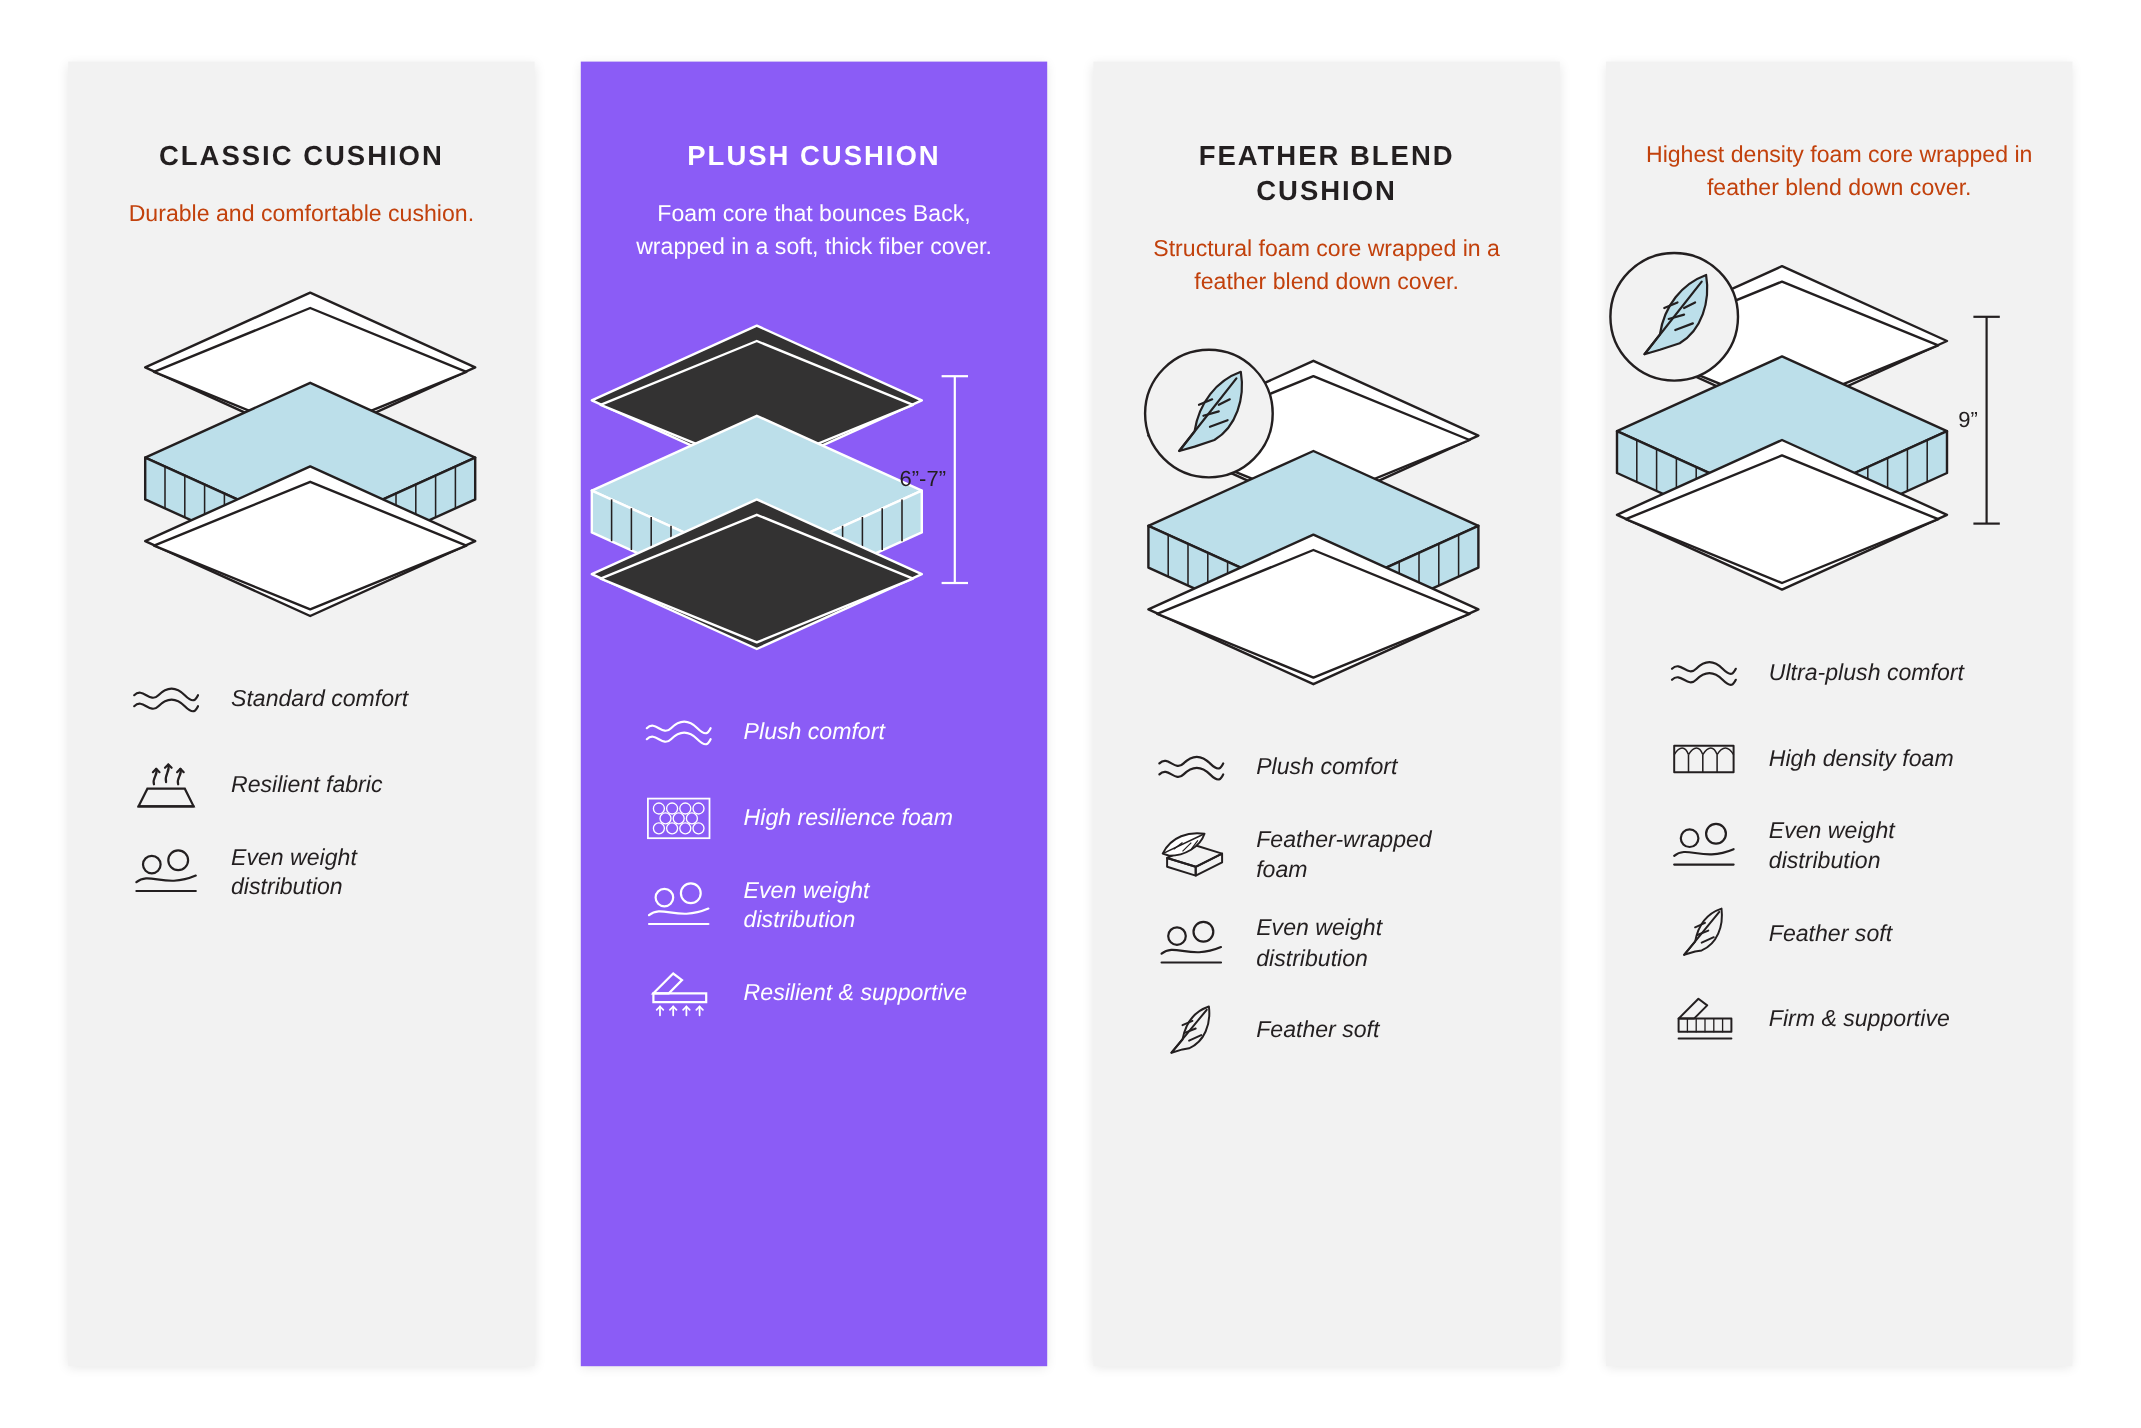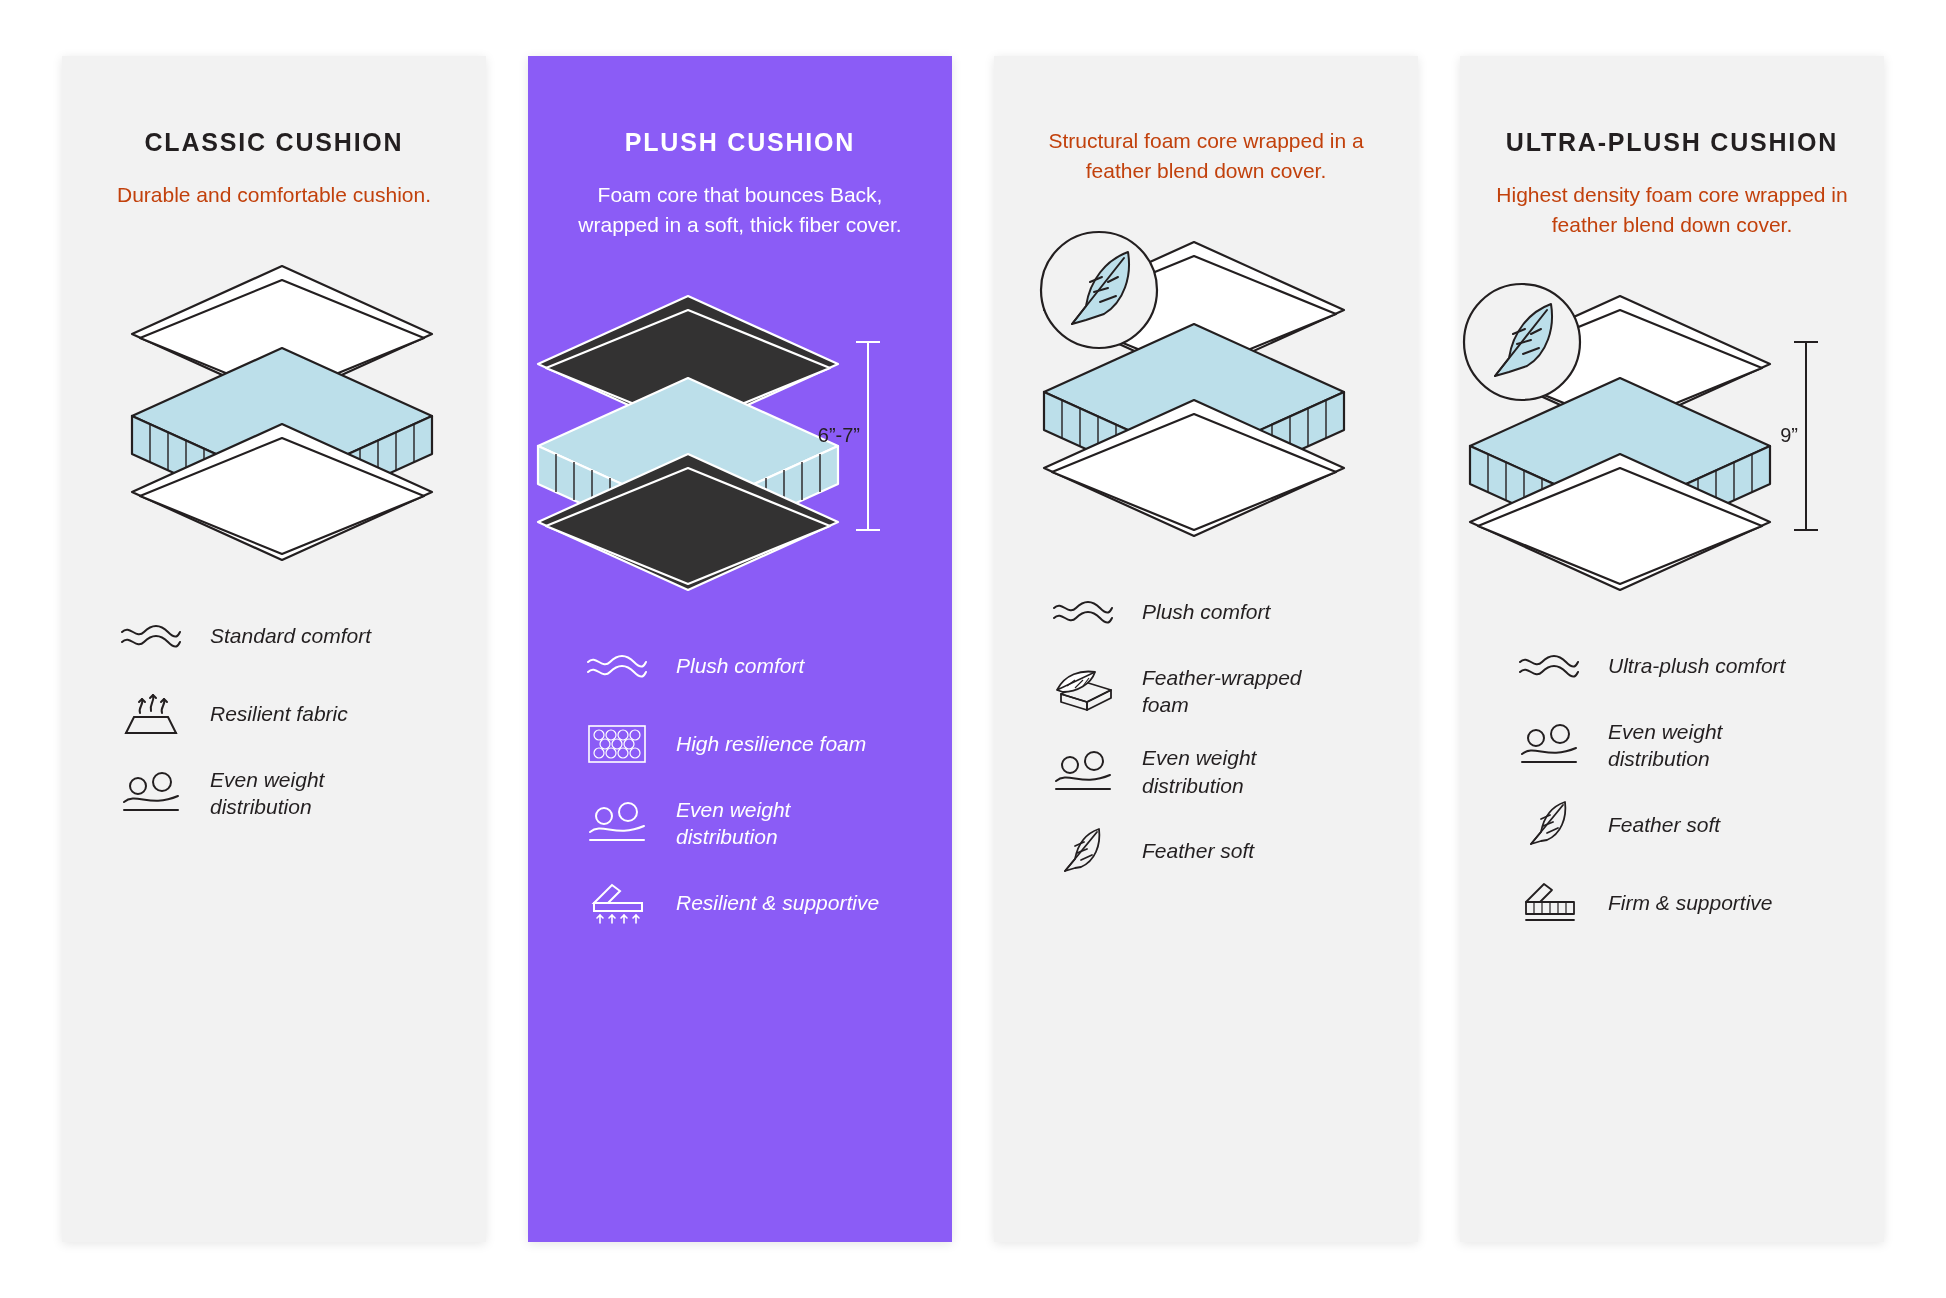--- a/index.html
+++ b/index.html
@@ -294,20 +294,21 @@
                 <path d="M50 36 l-3 3 M50 36 l3 3"></path>
             </g>
           </svg>
         </span>
         <span class="feature-label">Resilient &amp; supportive</span>
       </div>
     </div>
   </div>
 
   <div class="card">
+    <h2 class="card-title">FEATHER BLEND CUSHION</h2>
     <p class="card-desc">Structural foam core wrapped in a feather blend down cover.</p>
 
     <div class="diagram-wrap">
       <svg width="360" height="300" viewBox="0 0 360 300">
         <g fill="none" stroke="#231f20" stroke-width="2.2" stroke-linejoin="round">
           <polygon points="170,10 320,78 170,146 20,78" fill="#ffffff"></polygon>
           <polygon points="170,24 312,82 170,140 28,82" fill="#ffffff"></polygon>
           <polygon points="170,92 320,160 170,228 20,160" fill="#bcdfea"></polygon>
           <polygon points="20,160 20,198 170,266 170,228" fill="#bcdfea"></polygon>
           <polygon points="170,228 170,266 320,198 320,160" fill="#bcdfea"></polygon>
@@ -387,21 +388,20 @@
             <path d="M10 44 L42 5"></path>
             <path d="M22 26 l10 -4 M26 33 l11 -5 M20 19 l9 -4"></path>
           </svg>
         </span>
         <span class="feature-label">Feather soft</span>
       </div>
     </div>
   </div>
 
   <div class="card">
-    <h2 class="card-title">ULTRA-PLUSH CUSHION</h2>
     <p class="card-desc">Highest density foam core wrapped in feather blend down cover.</p>
 
     <div class="diagram-wrap">
       <svg width="400" height="300" viewBox="0 0 400 300">
         <g fill="none" stroke="#231f20" stroke-width="2.2" stroke-linejoin="round">
           <polygon points="170,10 320,78 170,146 20,78" fill="#ffffff"></polygon>
           <polygon points="170,24 312,82 170,140 28,82" fill="#ffffff"></polygon>
           <polygon points="170,92 320,160 170,228 20,160" fill="#bcdfea"></polygon>
           <polygon points="20,160 20,198 170,266 170,228" fill="#bcdfea"></polygon>
           <polygon points="170,228 170,266 320,198 320,160" fill="#bcdfea"></polygon>
@@ -446,20 +446,32 @@
         <span class="feature-icon">
           <svg width="62" height="26" viewBox="0 0 62 26" fill="none" stroke="#231f20" stroke-width="2" stroke-linecap="round">
             <path d="M2 9 C10 1, 16 17, 24 9 S40 1, 48 9 S58 13, 60 9"></path>
             <path d="M2 19 C10 11, 16 27, 24 19 S40 11, 48 19 S58 23, 60 19"></path>
           </svg>
         </span>
         <span class="feature-label">Ultra-plush comfort</span>
       </div>
       <div class="feature">
         <span class="feature-icon">
+          <svg width="62" height="40" viewBox="0 0 62 40" fill="none" stroke="#231f20" stroke-width="1.8" stroke-linejoin="round">
+            <rect x="4" y="8" width="54" height="24"></rect>
+            <path d="M4 16 C9 8, 14 8, 17 16 M17 16 C22 8, 27 8, 30 16 M30 16 C35 8, 40 8, 43 16 M43 16 C48 8, 53 8, 58 16" stroke-width="1.4"></path>
+            <line x1="17" y1="16" x2="17" y2="32" stroke-width="1.4"></line>
+            <line x1="30" y1="16" x2="30" y2="32" stroke-width="1.4"></line>
+            <line x1="43" y1="16" x2="43" y2="32" stroke-width="1.4"></line>
+          </svg>
+        </span>
+        <span class="feature-label">High density foam</span>
+      </div>
+      <div class="feature">
+        <span class="feature-icon">
           <svg width="62" height="46" viewBox="0 0 62 46" fill="none" stroke="#231f20" stroke-width="2" stroke-linecap="round">
             <circle cx="18" cy="16" r="8"></circle>
             <circle cx="42" cy="12" r="9"></circle>
             <path d="M4 32 C16 22, 30 38, 58 26"></path>
             <line x1="4" y1="40" x2="58" y2="40"></line>
           </svg>
         </span>
         <span class="feature-label">Even weight distribution</span>
       </div>
       <div class="feature">

